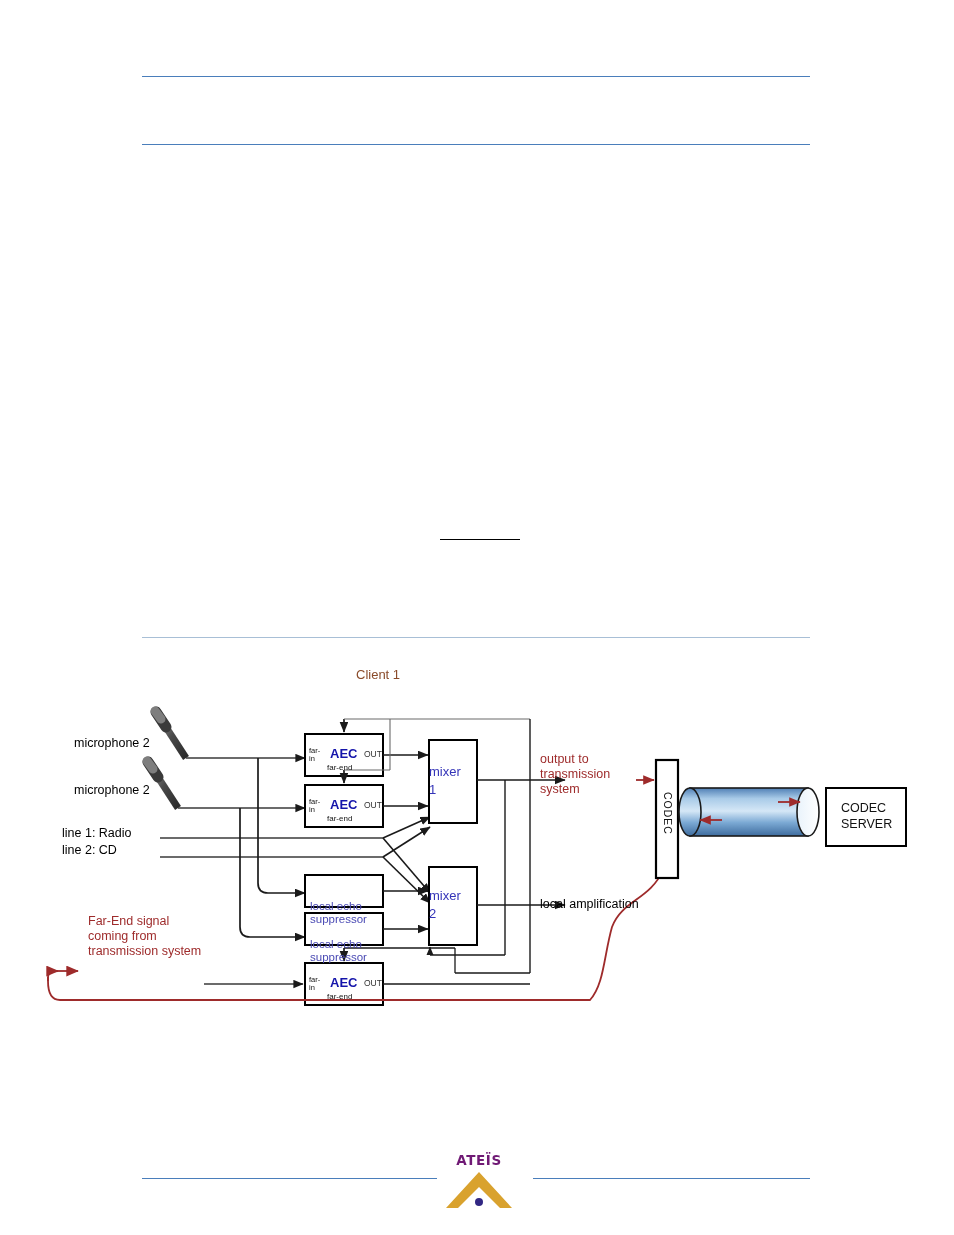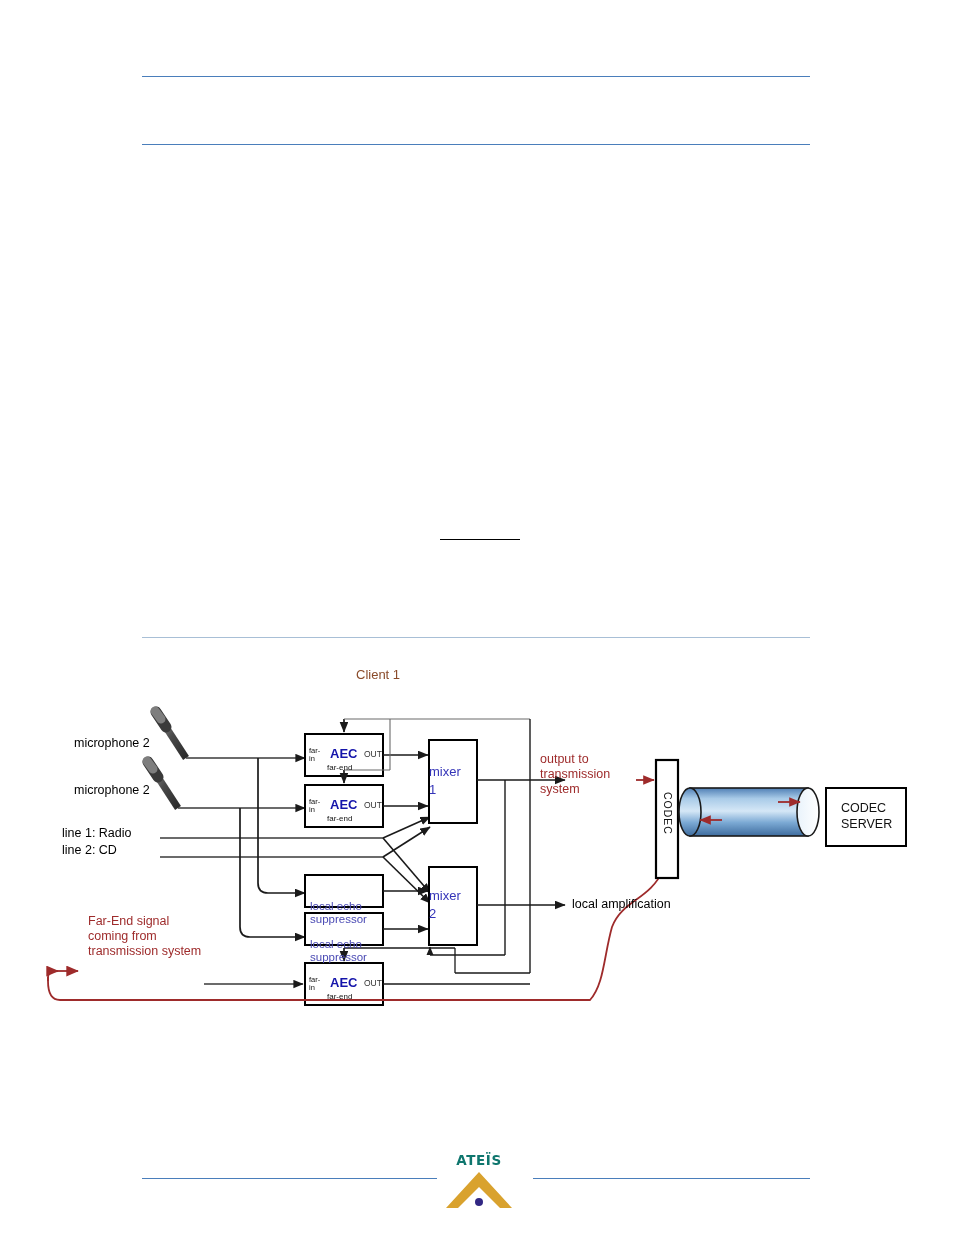--- a/index.html
+++ b/index.html
@@ -42,21 +42,21 @@
   }
   #footer-logo .logo-word {
     position: absolute;
     left: 0; top: 0;
     width: 78px;
     text-align: center;
     font-family: "DejaVu Sans", sans-serif;
     font-weight: bold;
     font-size: 13.5px;
     letter-spacing: 0.6px;
-    color: #0f766e;
+    color: #701a75;
   }
 
   
   #diagram {
     position: absolute;
     left: 0; top: 655px;
     width: 954px; height: 420px;
   }
   #diagram-svg { position: absolute; left: 0; top: 0; }
 
@@ -74,21 +74,21 @@
     color: #8a4b2a;
     font-size: 13px;
   }
   #label-microphone-1 { left: 74px; top: 736px; }
   #label-microphone-2 { left: 74px; top: 783px; }
   #label-line-1       { left: 62px;  top: 826px; }
   #label-line-2       { left: 62px;  top: 843px; }
 
   #label-far-end-signal { left: 88px; top: 914px; }
   #label-output-tx      { left: 540px; top: 752px; }
-  #label-local-amp      { left: 572px; top: 897px; }
+  #label-local-amp      { left: 540px; top: 897px; }
 
   
   .boxtext {
     position: absolute;
     font-family: "Liberation Sans", sans-serif;
     white-space: pre;
     text-align: center;
     line-height: 1.12;
   }
   .aec-main {

